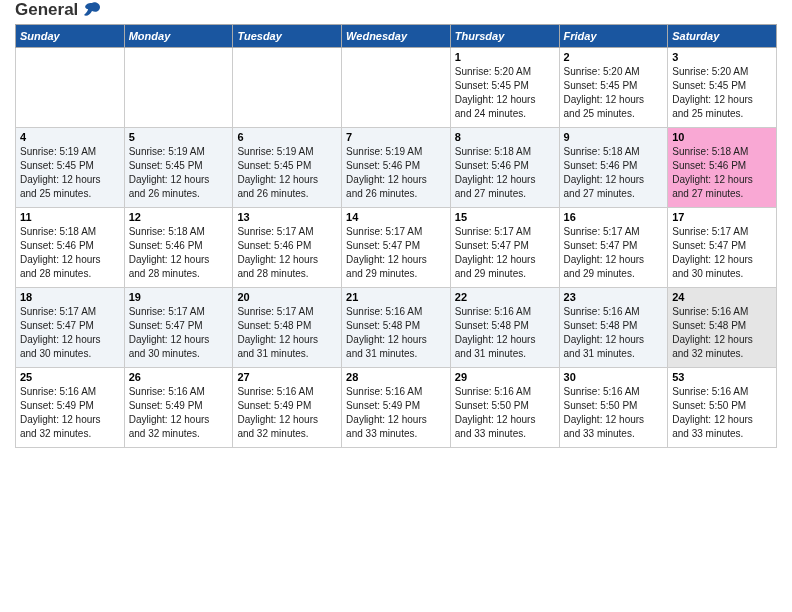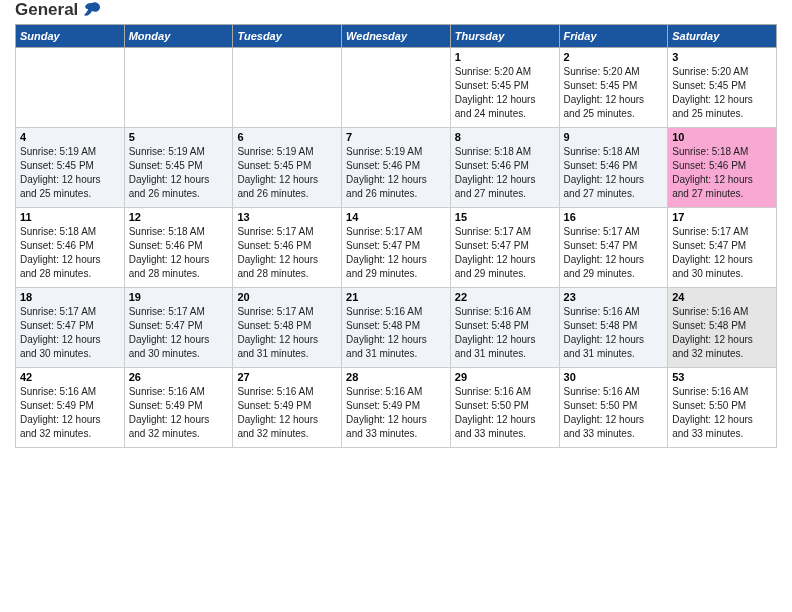--- a/index.html
+++ b/index.html
@@ -285,21 +285,21 @@
           <td style="background: #e5e5e5;">
             <span class="day-num">24</span>
             <div class="cell-info" style="white-space: pre-line;">Sunrise: 5:16 AM
 Sunset: 5:48 PM
 Daylight: 12 hours
 and 32 minutes.</div>
           </td>
         </tr>
         <tr>
           <td>
-            <span class="day-num">42</span>
+            <span class="day-num">25</span>
             <div class="cell-info" style="white-space: pre-line;">Sunrise: 5:16 AM
 Sunset: 5:49 PM
 Daylight: 12 hours
 and 32 minutes.</div>
           </td>
           <td>
             <span class="day-num">26</span>
             <div class="cell-info" style="white-space: pre-line;">Sunrise: 5:16 AM
 Sunset: 5:49 PM
 Daylight: 12 hours

